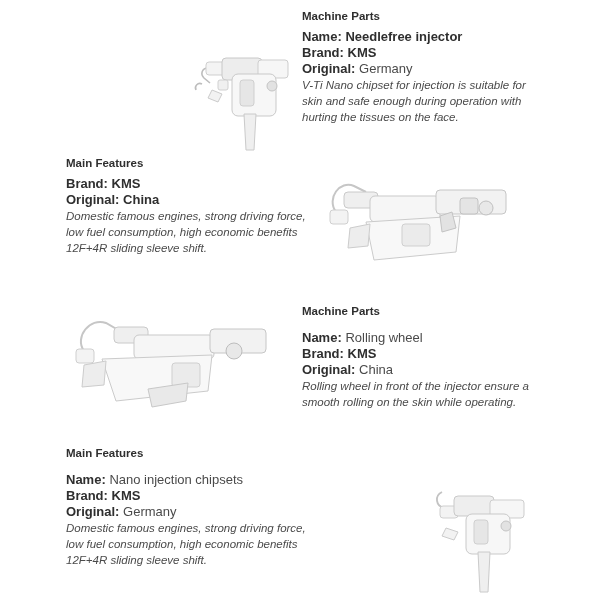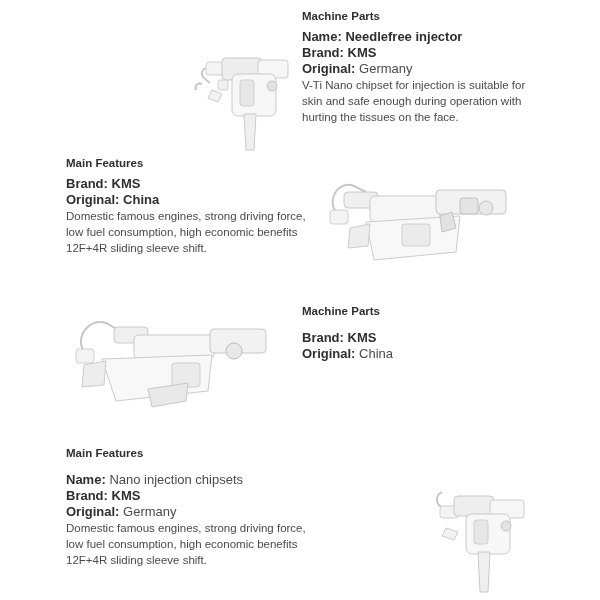--- a/index.html
+++ b/index.html
@@ -38,20 +38,21 @@
     line-height: 16px;
     color: #4a4a4a;
   }
   .block .kv b {
     color: #2f2f2f;
   }
   .block .desc {
     font-size: 11.5px;
     line-height: 16px;
     color: #4a4a4a;
+    font-style: italic;
   }
 
   
   .photo {
     position: absolute;
   }
   .photo svg { display: block; }
 </style>
 </head>
 <body>
@@ -136,27 +137,32 @@
       <path d="M22 60 L44 56 L42 80 L20 82 Z" fill="#ededed" stroke="#cccccc"></path>
       <rect x="110" y="58" width="28" height="24" rx="3" fill="#ebebeb" stroke="#cfcfcf"></rect>
       <path d="M86 84 L126 78 L124 96 L90 102 Z" fill="#e9e9e9" stroke="#c8c8c8"></path>
     </svg>
   </div>
 
   <div class="block" style="left:302px; top:303px; width:235px;">
     <div class="heading">Machine Parts</div>
     <div style="height:6px"></div>
     <div class="kv">
+      <b>Name:</b> 
+      <span>Rolling wheel</span>
+    </div>
+    <div class="kv">
       <b>Brand:</b> 
       <b>KMS</b>
     </div>
     <div class="kv">
       <b>Original:</b> 
       <span>China</span>
     </div>
+    <div class="desc">Rolling wheel in front of the injector ensure a smooth rolling on the skin while operating.</div>
   </div>
 
   <div class="block" style="left:66px; top:445px; width:240px;">
     <div class="heading">Main Features</div>
     <div style="height:6px"></div>
     <div class="kv">
       <b>Name:</b> 
       <span>Nano injection chipsets</span>
     </div>
     <div class="kv">

